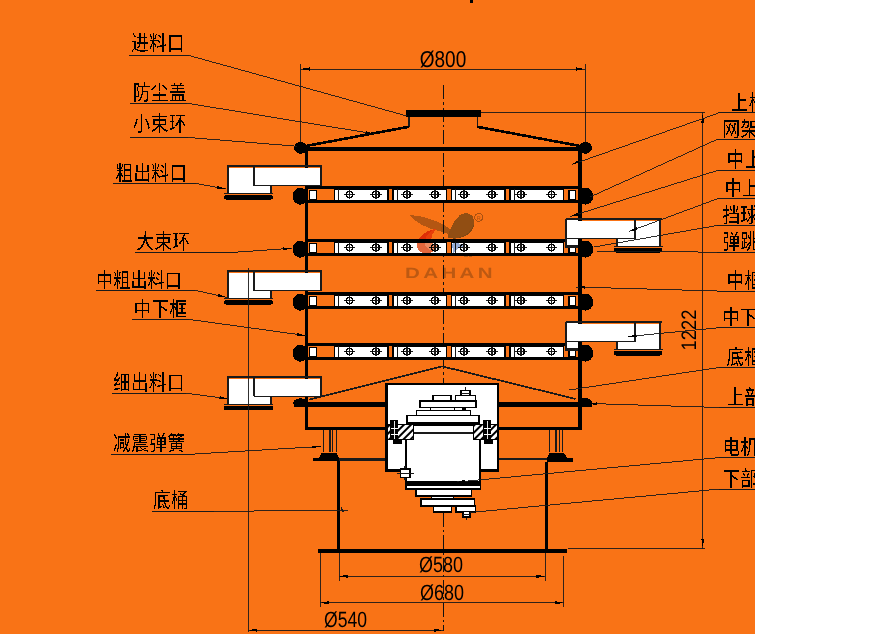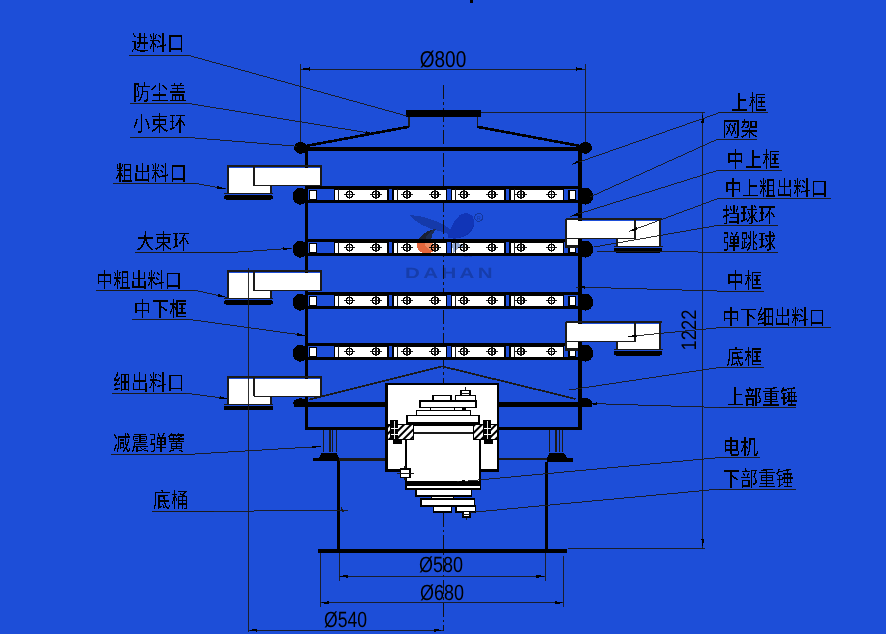--- a/index.html
+++ b/index.html
@@ -1,15 +1,15 @@
 <!DOCTYPE html>
 <html><head><meta charset="utf-8">
 <style>
 html,body{margin:0;padding:0;background:#fff;}
-#page{position:relative;width:886px;height:634px;background:#1d4ed8;overflow:hidden;}
+#page{position:relative;width:755px;height:634px;background:#f97316;overflow:hidden;}
 svg{position:absolute;left:0;top:0;}
 text{font-family:"Liberation Sans",sans-serif;}
 </style></head>
 <body>
 <div id="page">
 <svg width="886" height="634" viewBox="0 0 886 634" shape-rendering="crispEdges" text-rendering="geometricPrecision">
 <line x1="443.0" y1="85" x2="443.0" y2="631" stroke="#111" stroke-width="1" stroke-dasharray="14 3 2.5 3"></line>
 <rect x="469.5" y="0.0" width="3.5" height="3.0" fill="#000"></rect>
 <rect x="406.0" y="110.3" width="75.0" height="6.2" fill="#000"></rect>
 <line x1="408.7" y1="116.5" x2="408.7" y2="127.2" stroke="#1a1a1a" stroke-width="1.6"></line>

